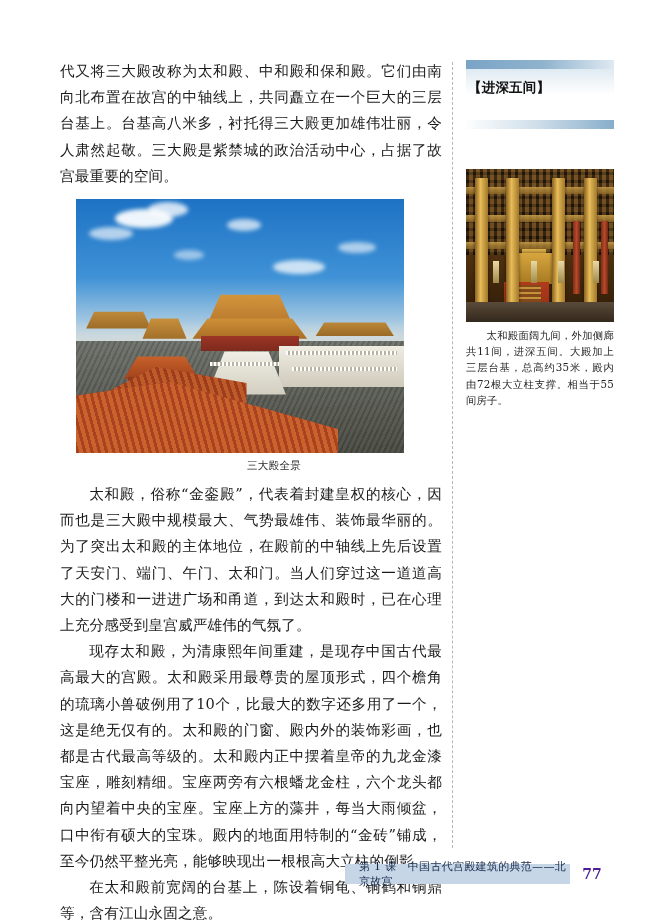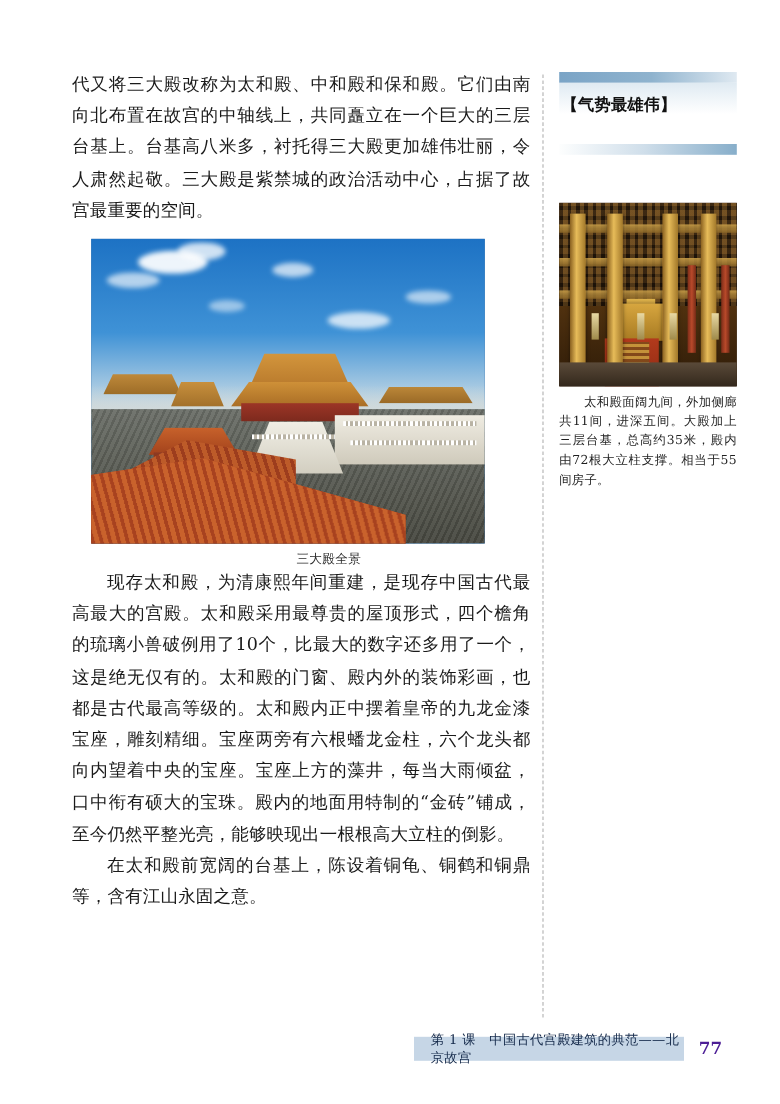--- a/index.html
+++ b/index.html
@@ -367,34 +367,35 @@
         <div class="balus" style="left:66%; top:66%; width:32%;"></div>
         <div class="balus" style="left:41%; top:64%; width:21%;"></div>
         <div class="mid-pav-roof"></div>
         <div class="mid-pav-body"></div>
         <div class="fg-roof2"></div>
         <div class="fg-roof"></div>
       </div>
       <figcaption class="photo-caption">三大殿全景</figcaption>
     </figure>
 
+    <p class="body-para indent" style="margin-top:8px;">太和殿，俗称“金銮殿”，代表着封建皇权的核心，因而也是三大殿中规模最大、气势最雄伟、装饰最华丽的。为了突出太和殿的主体地位，在殿前的中轴线上先后设置了天安门、端门、午门、太和门。当人们穿过这一道道高大的门楼和一进进广场和甬道，到达太和殿时，已在心理上充分感受到皇宫威严雄伟的气氛了。</p>
 
     <p class="body-para indent">现存太和殿，为清康熙年间重建，是现存中国古代最高最大的宫殿。太和殿采用最尊贵的屋顶形式，四个檐角的琉璃小兽破例用了10个，比最大的数字还多用了一个，这是绝无仅有的。太和殿的门窗、殿内外的装饰彩画，也都是古代最高等级的。太和殿内正中摆着皇帝的九龙金漆宝座，雕刻精细。宝座两旁有六根蟠龙金柱，六个龙头都向内望着中央的宝座。宝座上方的藻井，每当大雨倾盆，口中衔有硕大的宝珠。殿内的地面用特制的“金砖”铺成，至今仍然平整光亮，能够映现出一根根高大立柱的倒影。</p>
 
     <p class="body-para indent">在太和殿前宽阔的台基上，陈设着铜龟、铜鹤和铜鼎等，含有江山永固之意。</p>
   </div>
 
   <div id="col-divider"></div>
 
   <aside id="sidebar">
 
     <div class="side-bar-top"></div>
 
     <div class="side-box">
-      <div class="side-title">【气势最雄伟】</div>
+      <div class="side-title">【进深五间】</div>
     </div>
 
     <div class="side-bar-bottom"></div>
 
     <figure id="photo-side-wrap">
       <div id="photo-side">
         <div class="ceiling"></div>
         <div class="beam b1"></div>
         <div class="beam b2"></div>
         <div class="beam b3"></div>

